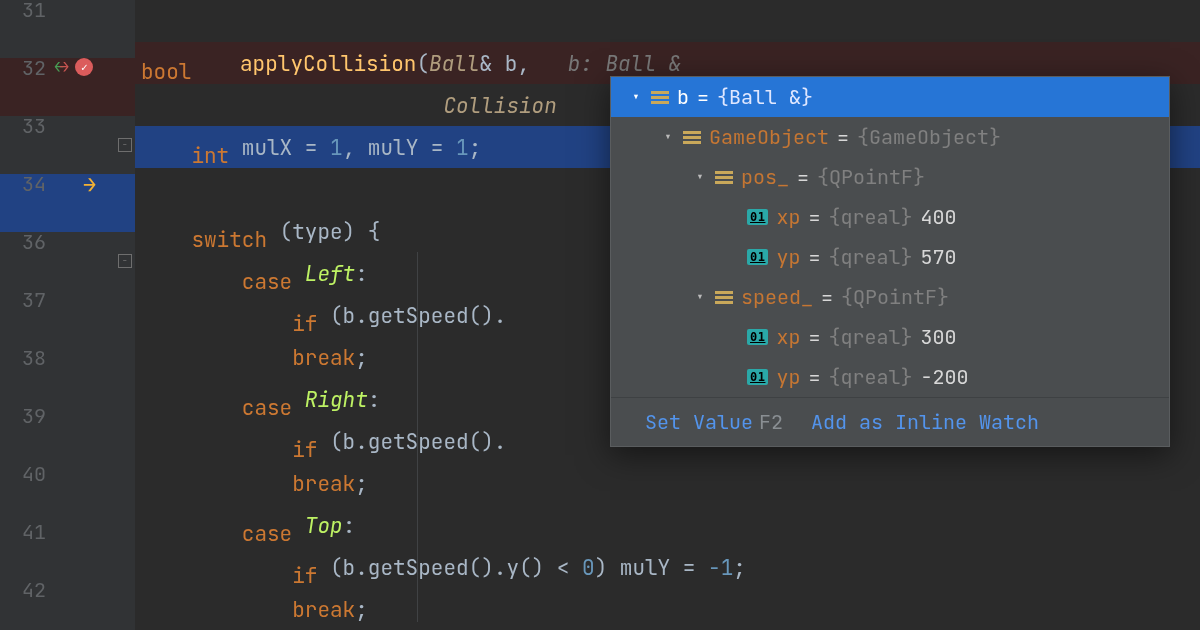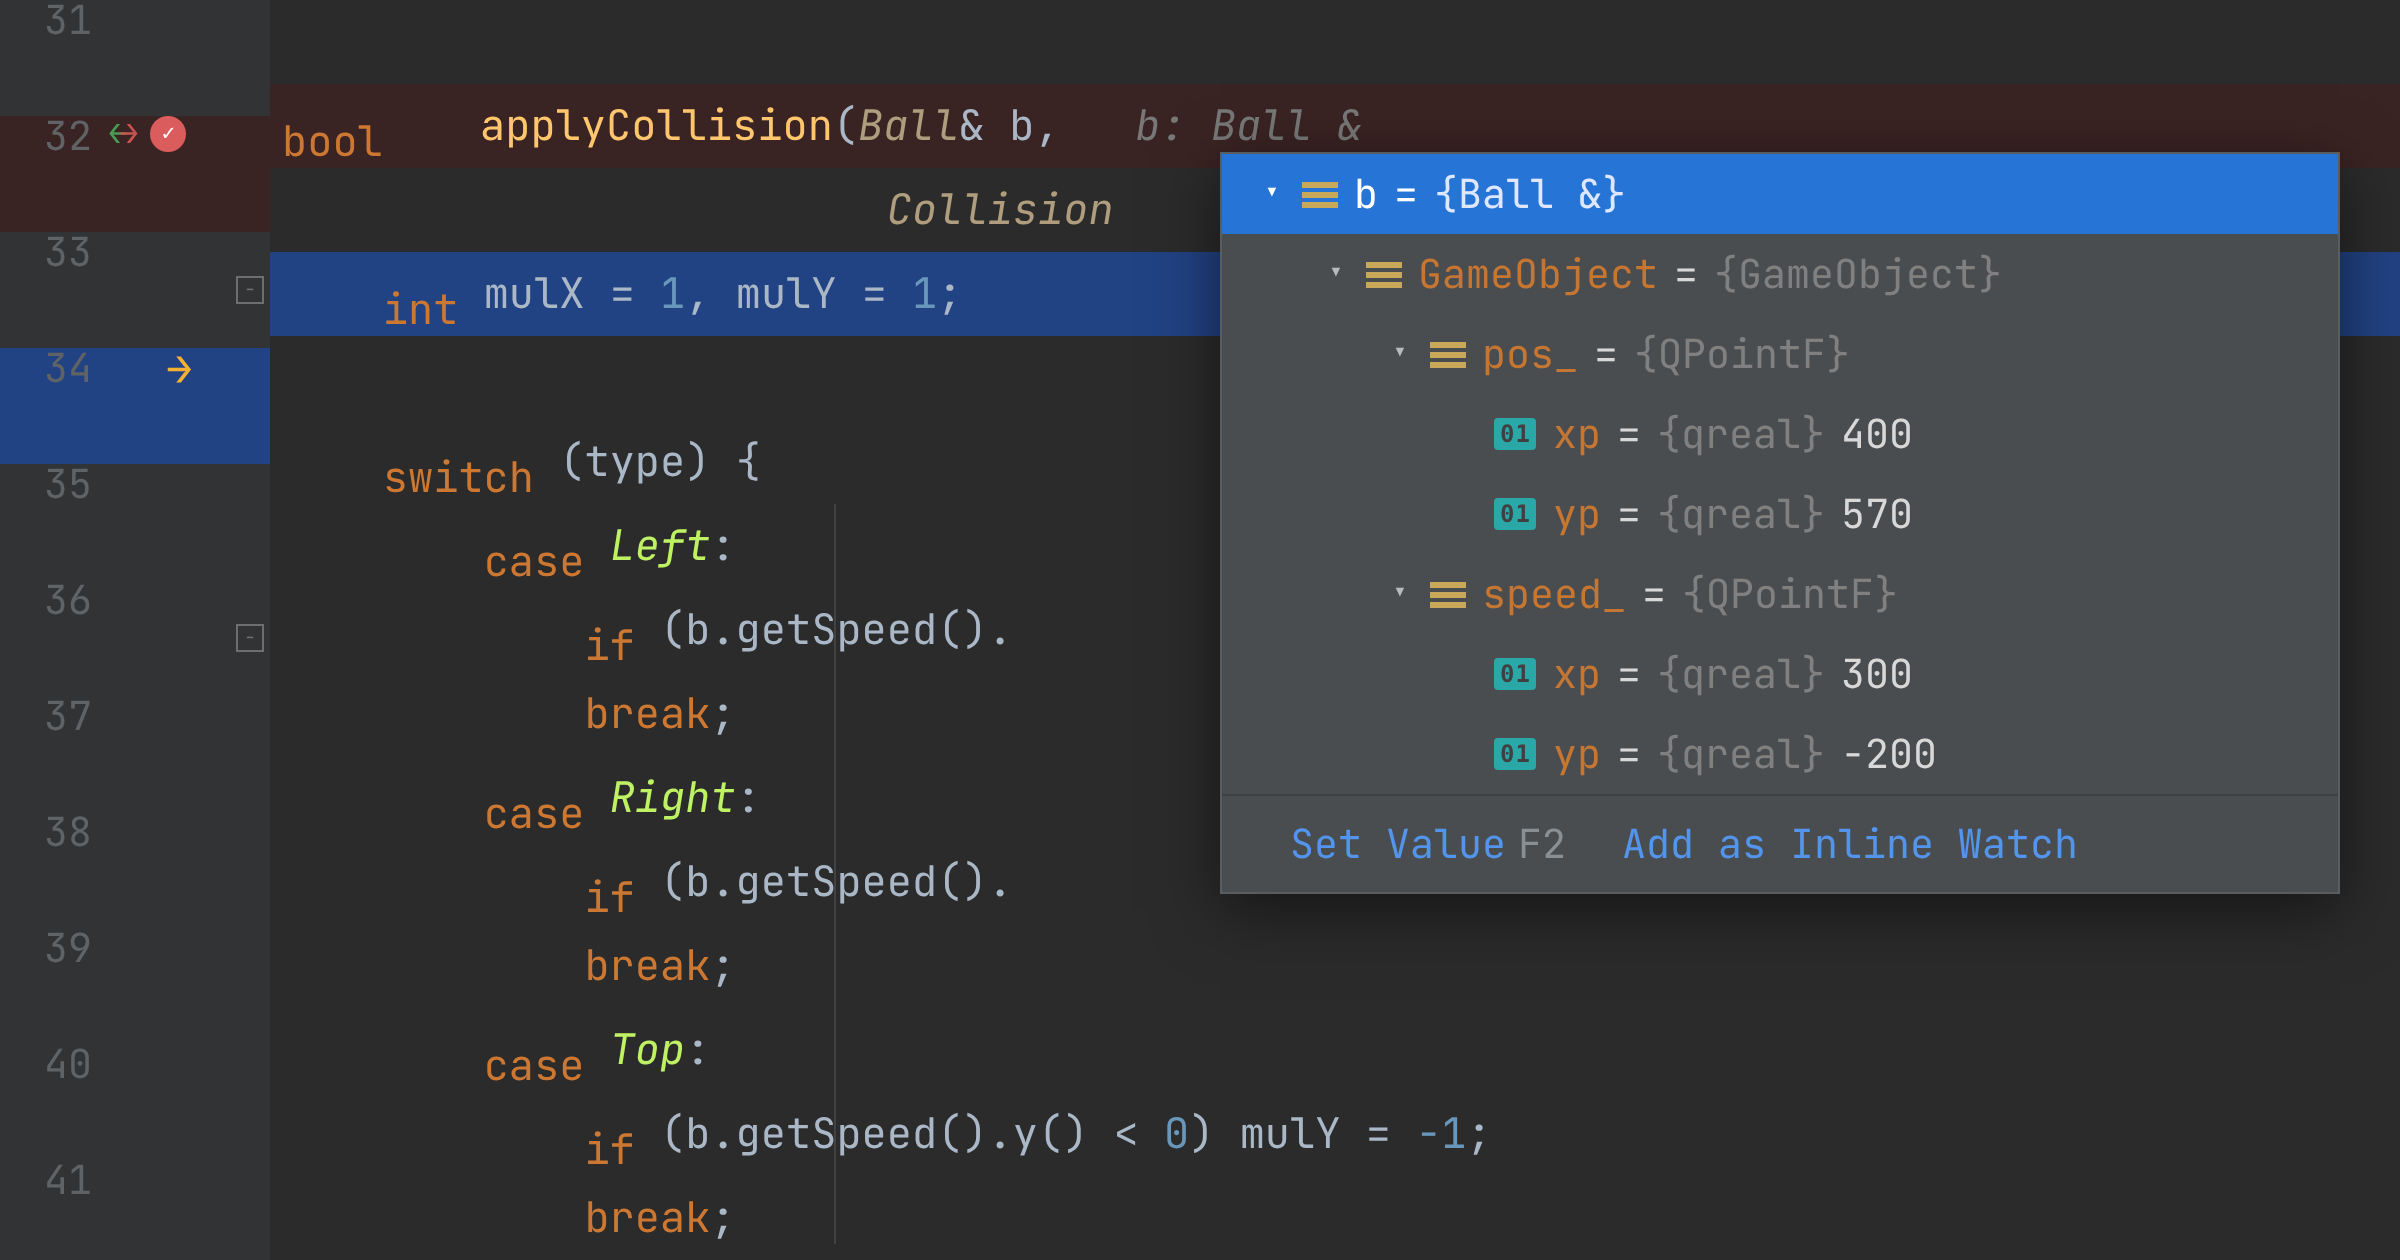--- a/index.html
+++ b/index.html
@@ -151,27 +151,28 @@
   .ticon {
     width: 18px; height: 18px;
     display: inline-flex;
     flex-direction: column;
     gap: 2px;
     justify-content: center;
   }
   .ticon .bar { height: 3px; background: #c9a85a; }
   .badge {
     background: var(--badge);
-    color: #404040;
+    color: #000000;
     font-size: 12px;
     font-weight: bold;
     padding: 2px 3px;
     border-radius: 2px;
     letter-spacing: 0.5px;
     font-family: monospace;
+    text-decoration: underline;
   }
   .tkey { color: var(--tree-key); }
   .prow.sel .tkey { color: #fff; }
   .teq { color: var(--tree-val); }
   .prow.sel .teq { color: #fff; }
   .ttype { color: var(--tree-type); }
   .prow.sel .ttype { color: #dfe7ff; }
   .tval { color: var(--tree-val); }
   .pfoot {
     display: flex;
@@ -213,23 +214,20 @@
       <span class="lnum">33</span>
       <span class="fold-handle">−</span>
     </div>
     <div class="gline" style="background:var(--current-line);gap:29px;">
       <span class="lnum">34</span>
       <span class="gicons">
           <span class="exec-arrow">→</span>
         </span>
     </div>
     <div class="gline">
-      <span class="lnum">35</span>
-    </div>
-    <div class="gline">
       <span class="lnum">36</span>
       <span class="fold-handle">−</span>
     </div>
     <div class="gline">
       <span class="lnum">37</span>
     </div>
     <div class="gline">
       <span class="lnum">38</span>
     </div>
     <div class="gline">

